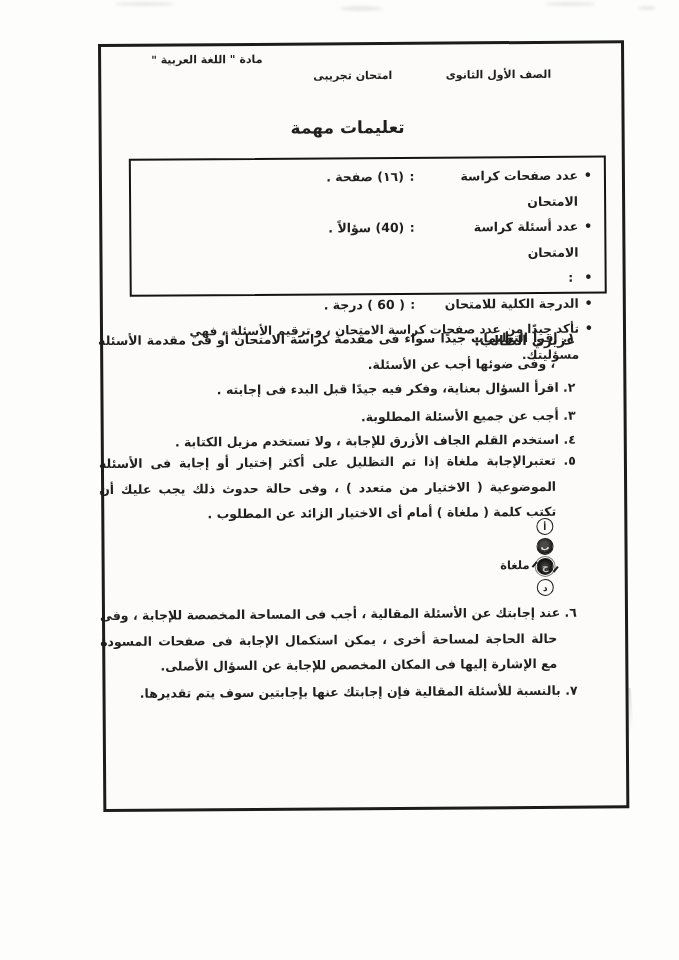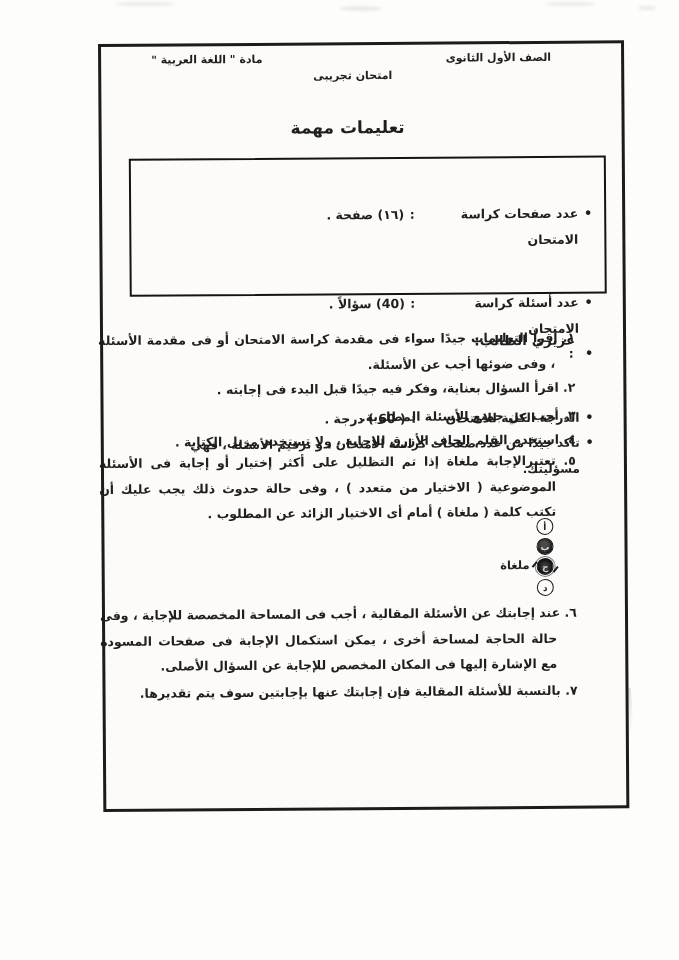--- a/index.html
+++ b/index.html
@@ -15,38 +15,38 @@
     background:linear-gradient(100deg,#9a9a9a 0%,#cfcfcf 18%,transparent 40%);
     clip-path:polygon(0 0,42% 0,100% 100%,20% 100%);
   }
   .frame{
     position:absolute;left:98px;top:44px;width:520px;height:762px;
     border:3px solid #1c1c1c;background:#fcfbf9;
     transform:rotate(-0.4deg);transform-origin:top left;
     direction:rtl;
   }
   .hdr-item{position:absolute;font-size:11px;font-weight:bold;white-space:nowrap;direction:rtl;}
-  .hdr-grade{right:70px;top:7px;}
+  .hdr-grade{right:70px;top:24px;}
   .hdr-exam{left:212px;top:24px;}
   .hdr-subject{left:50px;top:7px;}
   .page-title{
     position:absolute;left:0;right:0;top:72px;text-align:center;
     font-size:17px;font-weight:bold;transform:translateX(-14px);
     letter-spacing:.5px;
   }
   .info-box{
     position:absolute;right:16px;top:112px;width:477px;height:138px;
     border:2.5px solid #141414;box-sizing:border-box;
     padding:5px 12px 0 10px;direction:rtl;
   }
   .box-row{display:flex;align-items:baseline;font-size:12.5px;font-weight:bold;line-height:25.5px;direction:rtl;}
   .bullet{width:14px;flex:0 0 14px;font-size:13px;}
   .box-label{flex:0 0 158px;}
   .box-sep{flex:0 0 16px;text-align:center;}
-  .box-value{white-space:nowrap;margin-top:38px;}
+  .box-value{white-space:nowrap;}
   .box-note{display:flex;align-items:baseline;font-size:12px;font-weight:bold;line-height:25.5px;direction:rtl;}
   .content{
     position:absolute;right:48px;top:252px;width:457px;direction:rtl;
   }
   .dear{position:absolute;right:0;top:0;font-size:13.5px;font-weight:bold;margin-top:36px;}
   .inst{
     position:absolute;right:0;width:457px;
     font-size:12.5px;font-weight:bold;line-height:25.5px;
     text-align:justify;direction:rtl;
     padding-right:20px;text-indent:-20px;

